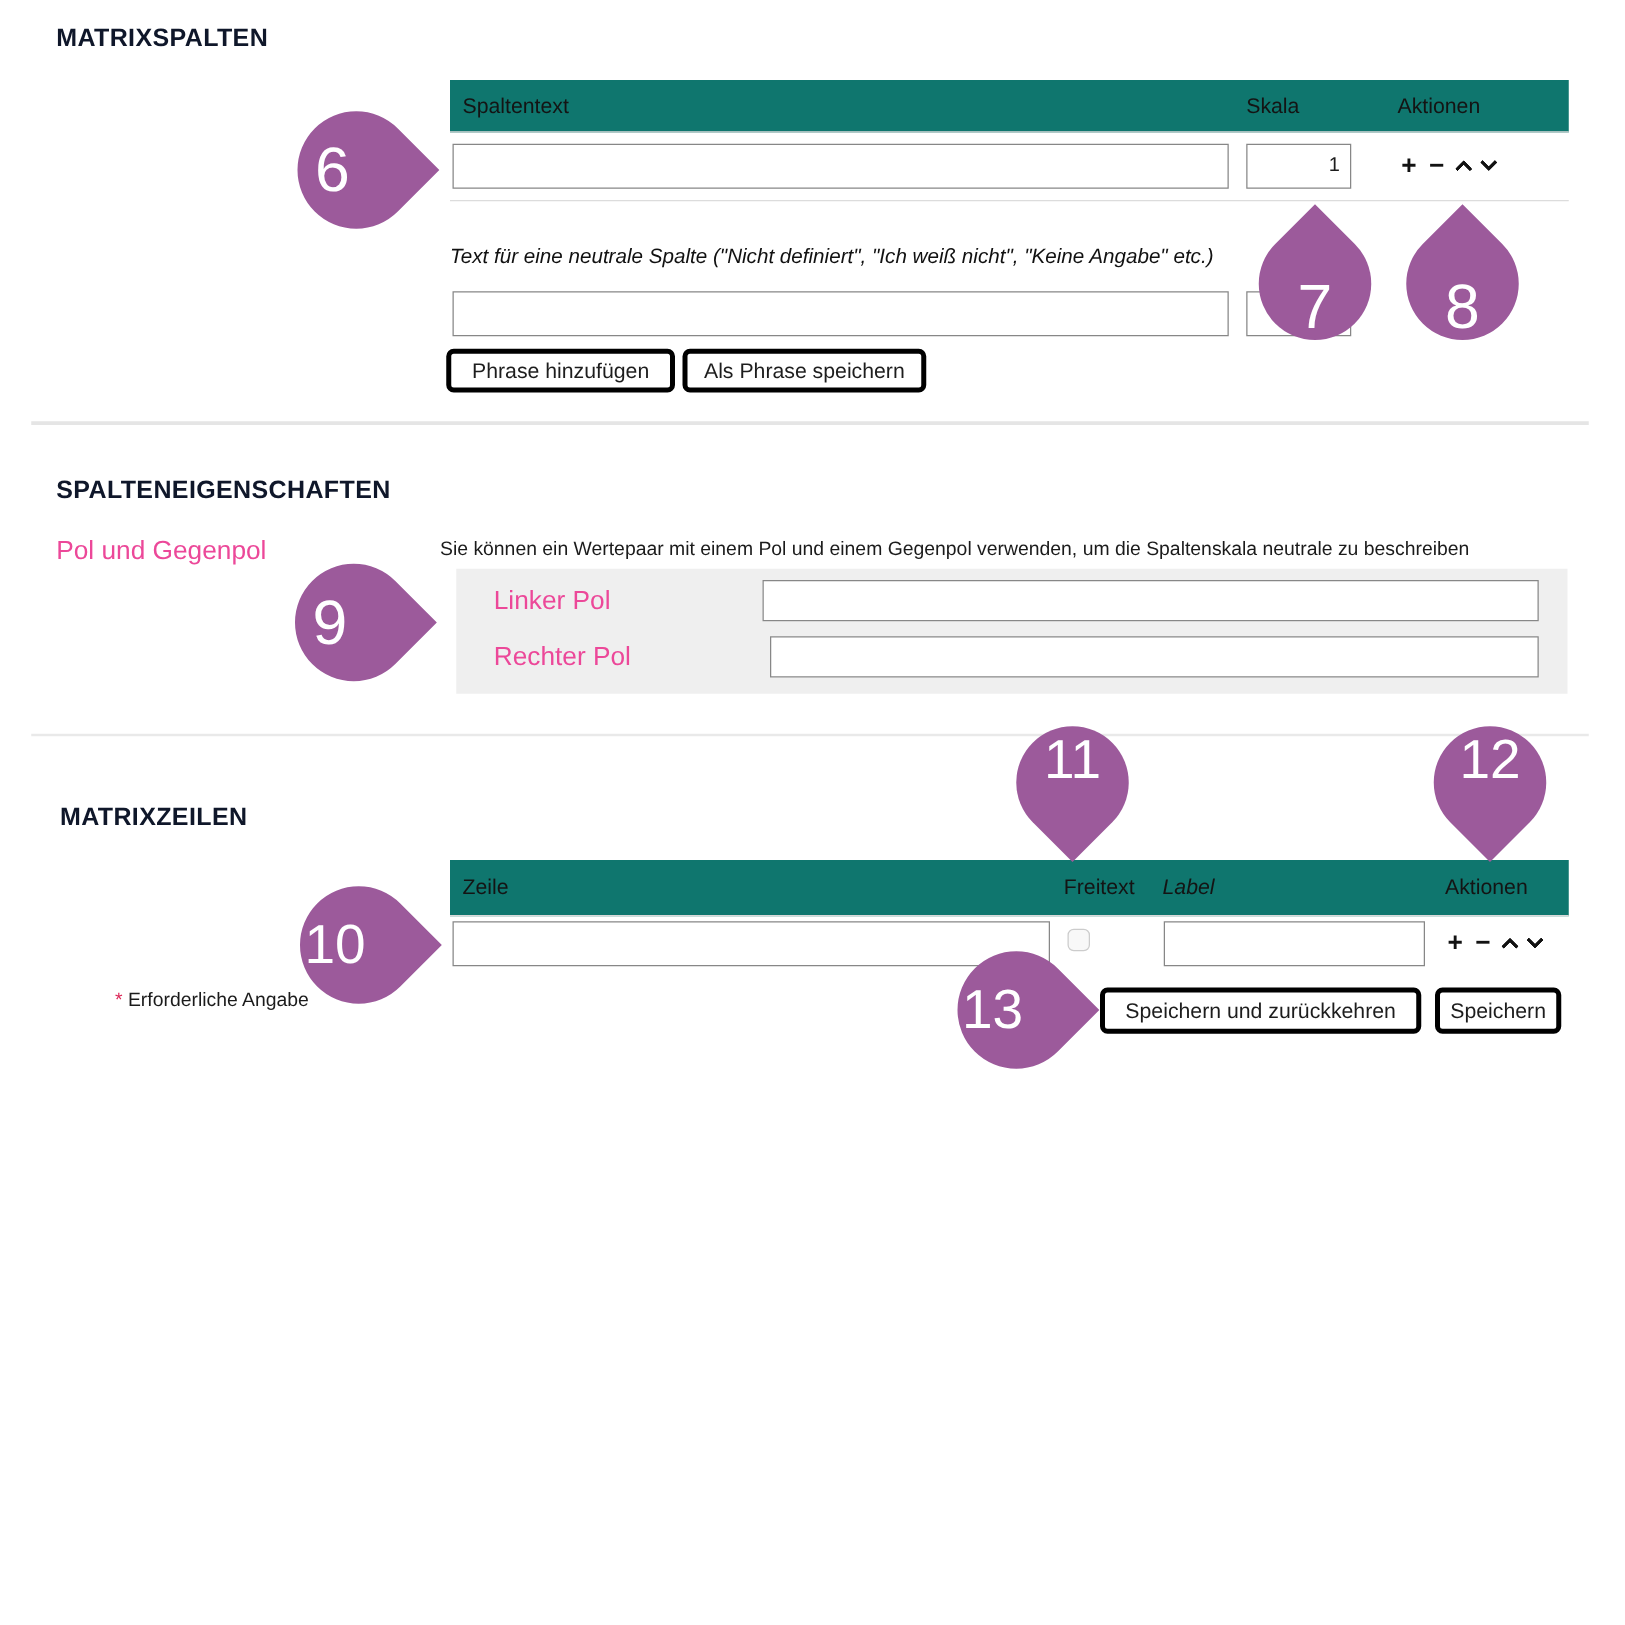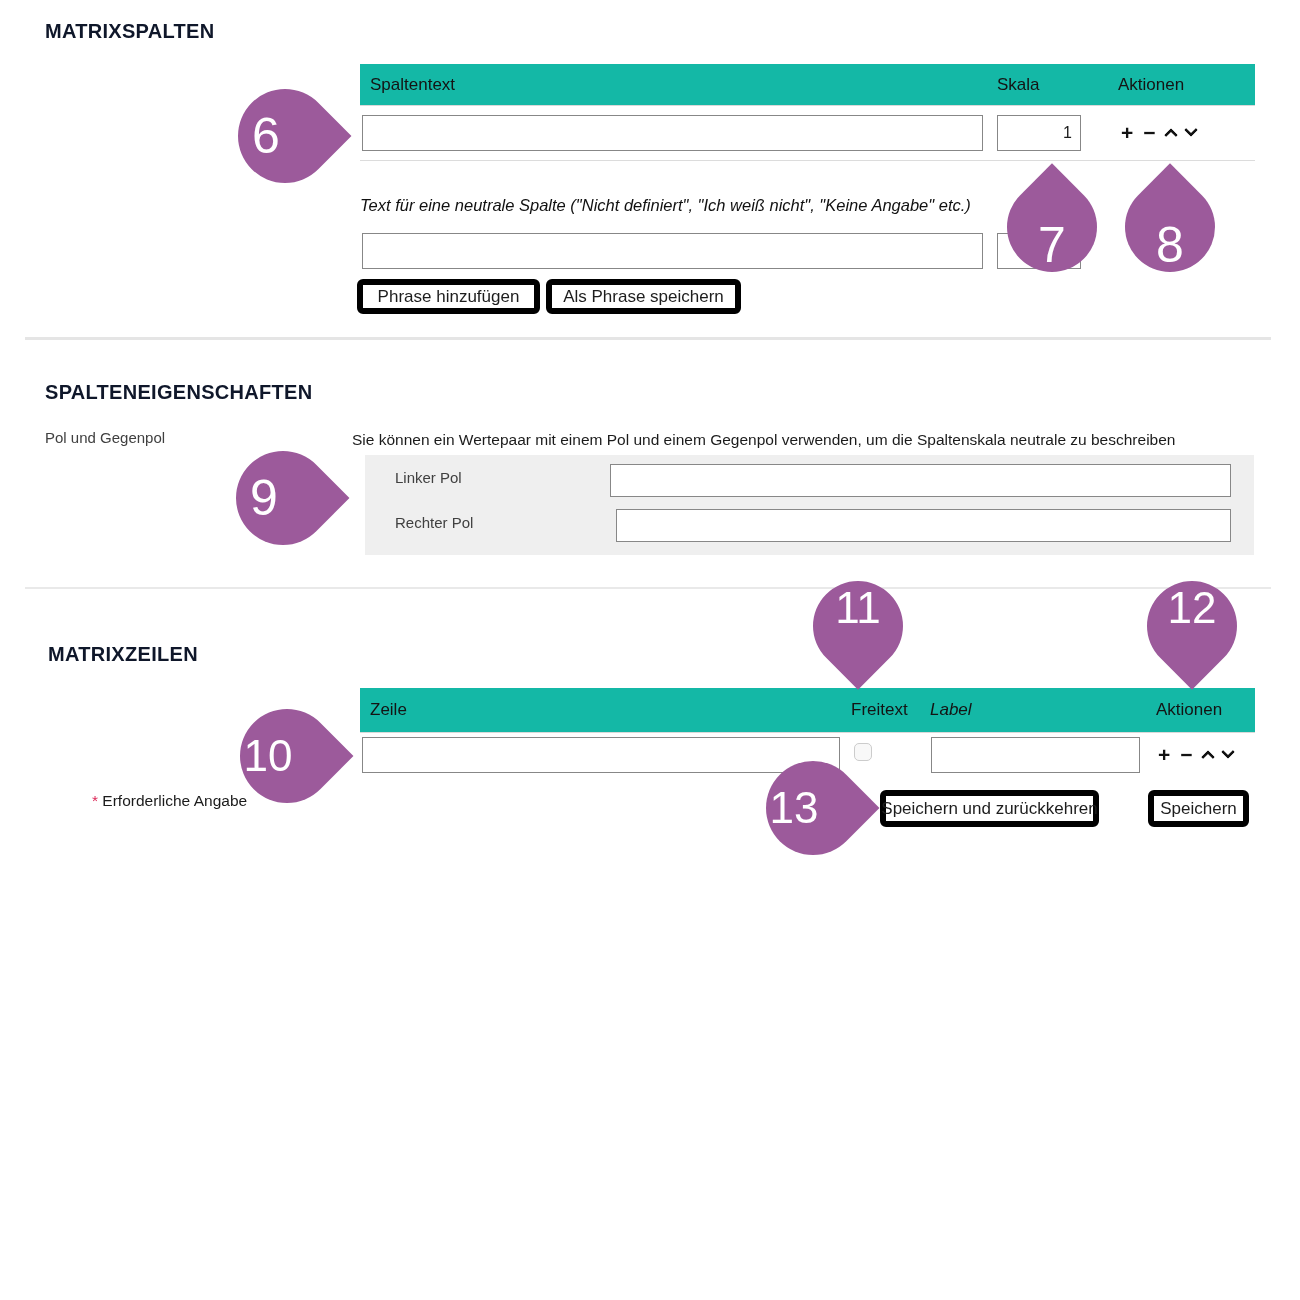--- a/index.html
+++ b/index.html
@@ -6,37 +6,37 @@
   html,body { margin:0; padding:0; }
   body {
     width:1300px; height:1300px; position:relative; background:#ffffff;
     font-family:"Liberation Sans","DejaVu Sans",sans-serif; color:#1d1d1d;
     overflow:hidden;
   }
   .abs { position:absolute; }
 
   .sec-title { position:absolute; font-size:20px; font-weight:700; color:#0f172a; letter-spacing:.3px; }
 
-  .thead { position:absolute; background:#14b8a6; border-bottom:1px solid #d9d9d9; }
+  .thead { position:absolute; background:#0f766e; border-bottom:1px solid #d9d9d9; }
   .th { position:absolute; font-size:17px; color:#141414; top:50%; transform:translateY(-50%); white-space:nowrap; }
 
   .txt-input {
     position:absolute; border:1px solid #878787; background:#fff;
     font-family:inherit; font-size:16px; padding:0 8px; color:#1d1d1d; outline:none;
   }
   .num-input { text-align:right; }
 
   .btn {
-    position:absolute; background:#fff; border:6px solid #000000; border-radius:6px;
+    position:absolute; background:#fff; border:4px solid #000000; border-radius:6px;
     font-family:inherit; font-size:17px; color:#1d1d1d; cursor:pointer;
     display:flex; align-items:center; justify-content:center; white-space:nowrap;
   }
 
   .hint-italic { position:absolute; font-style:italic; font-size:16.5px; color:#111; white-space:nowrap; }
-  .plain-label { position:absolute; font-size:15px; color:#404040; white-space:nowrap; }
+  .plain-label { position:absolute; font-size:21px; color:#ec4899; white-space:nowrap; }
   .small-text { position:absolute; font-size:15.5px; color:#1b1b1b; white-space:nowrap; }
 
   .divider { position:absolute; left:25px; width:1246px; background:#e5e5e5; }
 
   .panel { position:absolute; background:#efefef; }
 
   .actions { position:absolute; display:flex; align-items:center; gap:10px; height:26px; }
   .glyph { font-weight:700; font-size:21px; line-height:1; color:#121212; }
   .chv { width:10px; height:10px; border:0 solid #121212; border-top-width:3.5px; border-right-width:3.5px; border-radius:1px; }
   .chv-up { transform:rotate(-45deg); margin-top:5px; }
@@ -123,21 +123,21 @@
   <span class="glyph">−</span>
   <span class="chv chv-up"></span>
   <span class="chv chv-down"></span>
 </div>
 
 <div class="small-text" style="left:45px; top:792px;margin-left:47px;">
   <span style="color:#dc2858;">*</span>
   <span>Erforderliche Angabe</span>
 </div>
 
-<button class="btn" style="left:880px; top:790px; width:219px; height:37px;">Speichern und zurückkehren</button>
+<button class="btn" style="left:880px; top:790px; width:257px; height:37px;">Speichern und zurückkehren</button>
 <button class="btn" style="left:1148px; top:790px; width:101px; height:37px;">Speichern</button>
 
 <div class="marker m-right" style="left:219px; top:89px;">
   <div class="shape"></div>
   <span class="num">6</span>
 </div>
 
 <div class="marker m-up" style="left:1007px; top:200px;">
   <div class="shape"></div>
   <span class="num">7</span>

